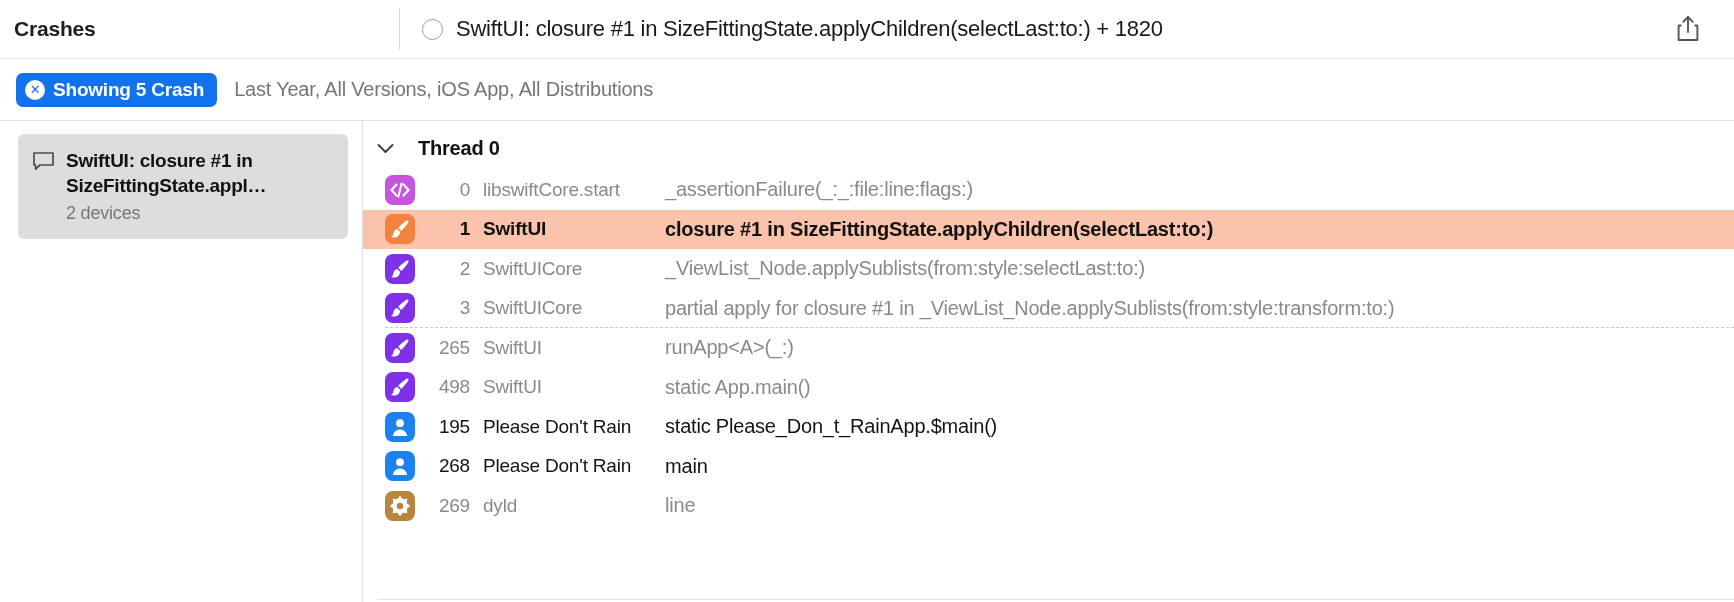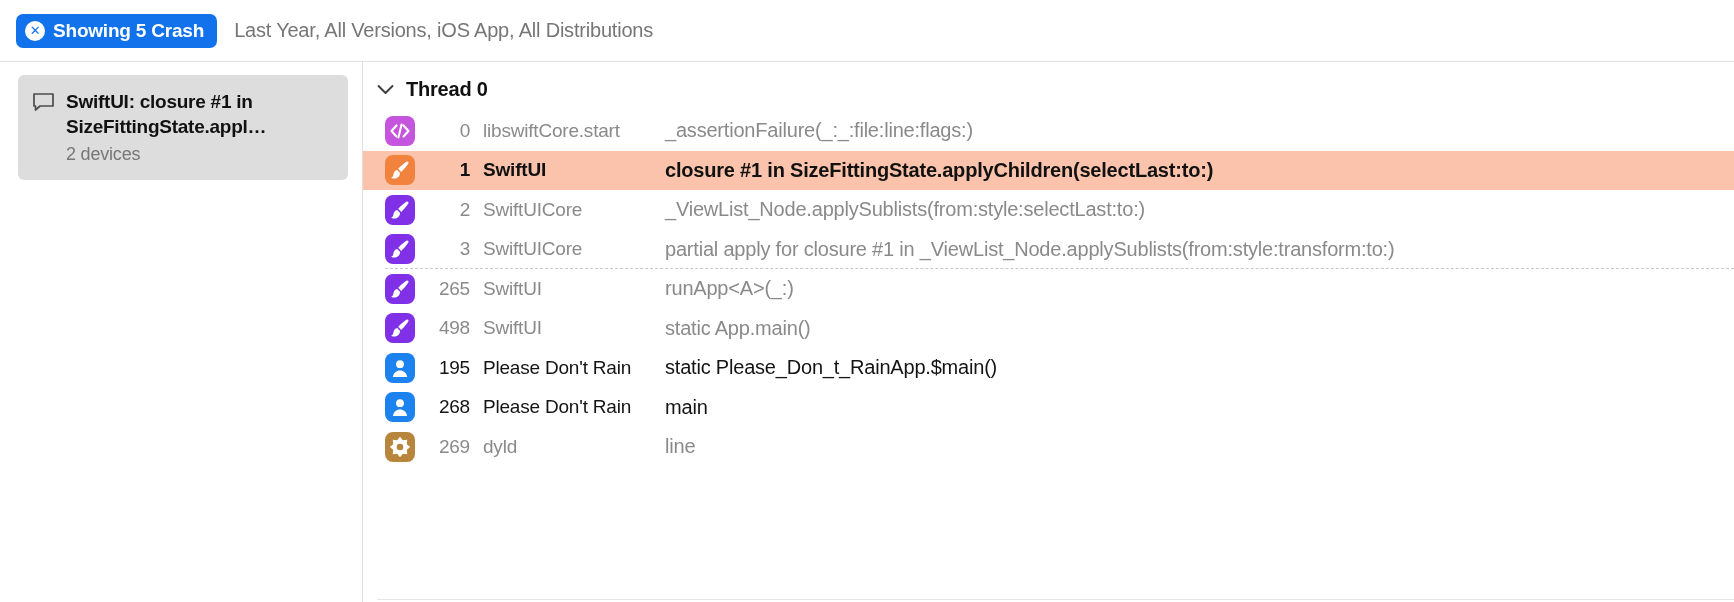--- a/index.html
+++ b/index.html
@@ -105,21 +105,21 @@
     font-size: 19px; font-weight: bold; color: #111;
     line-height: 1.33; letter-spacing: -0.25px;
   }
   .crash-card-sub {
     font-size: 18px; color: #777; margin-top: 4px; letter-spacing: -0.2px;
   }
 
   .main { flex: 1; min-width: 0; overflow: hidden; background: #fff; position: relative; }
 
   .thread-head {
-    display: flex; align-items: center; gap: 12px;
+    display: flex; align-items: center; gap: 24px;
     padding: 16px 0 10px 14px;
   }
   .chev { color: #3c3c3c; display: flex; }
   .thread-label { font-size: 20px; font-weight: bold; color: #111; letter-spacing: -0.2px; }
 
   .frames { display: flex; flex-direction: column; }
 
   .frame-row {
     display: flex; align-items: center;
     height: 39.5px;
@@ -158,20 +158,41 @@
   .bottom-rule {
     position: absolute; left: 14px; right: 0; bottom: 2px;
     border-bottom: 1px solid #e6e6e6;
   }
 </style>
 </head>
 <body>
 
 <div id="app">
 
+  <div class="topbar">
+    <div class="topbar-left">
+      <div class="crashes-title">Crashes</div>
+      <div class="vdivider"></div>
+    </div>
+
+    <div class="topbar-center">
+      <div class="radio-circle"></div>
+      <div class="crash-title">SwiftUI: closure #1 in SizeFittingState.applyChildren(selectLast:to:) + 1820</div>
+    </div>
+
+    <div class="topbar-right">
+      <div class="share-btn">
+        <svg width="26" height="30" viewBox="0 0 26 30">
+          <path d="M13 3 L13 18" stroke="#555" stroke-width="1.9" fill="none" stroke-linecap="round"></path>
+          <path d="M8.2 7.8 L13 3 L17.8 7.8" stroke="#555" stroke-width="1.9" fill="none" stroke-linecap="round" stroke-linejoin="round"></path>
+          <path d="M6.5 11.5 L3.6 11.5 L3.6 26 L22.4 26 L22.4 11.5 L19.5 11.5" stroke="#555" stroke-width="1.9" fill="none" stroke-linejoin="round"></path>
+        </svg>
+      </div>
+    </div>
+  </div>
 
   <div class="filterbar">
     <div class="pill">
       <span class="pill-x">✕</span>
       <span>Showing 5 Crash</span>
     </div>
     <div class="filter-desc">Last Year, All Versions, iOS App, All Distributions</div>
   </div>
 
   <div class="body">

